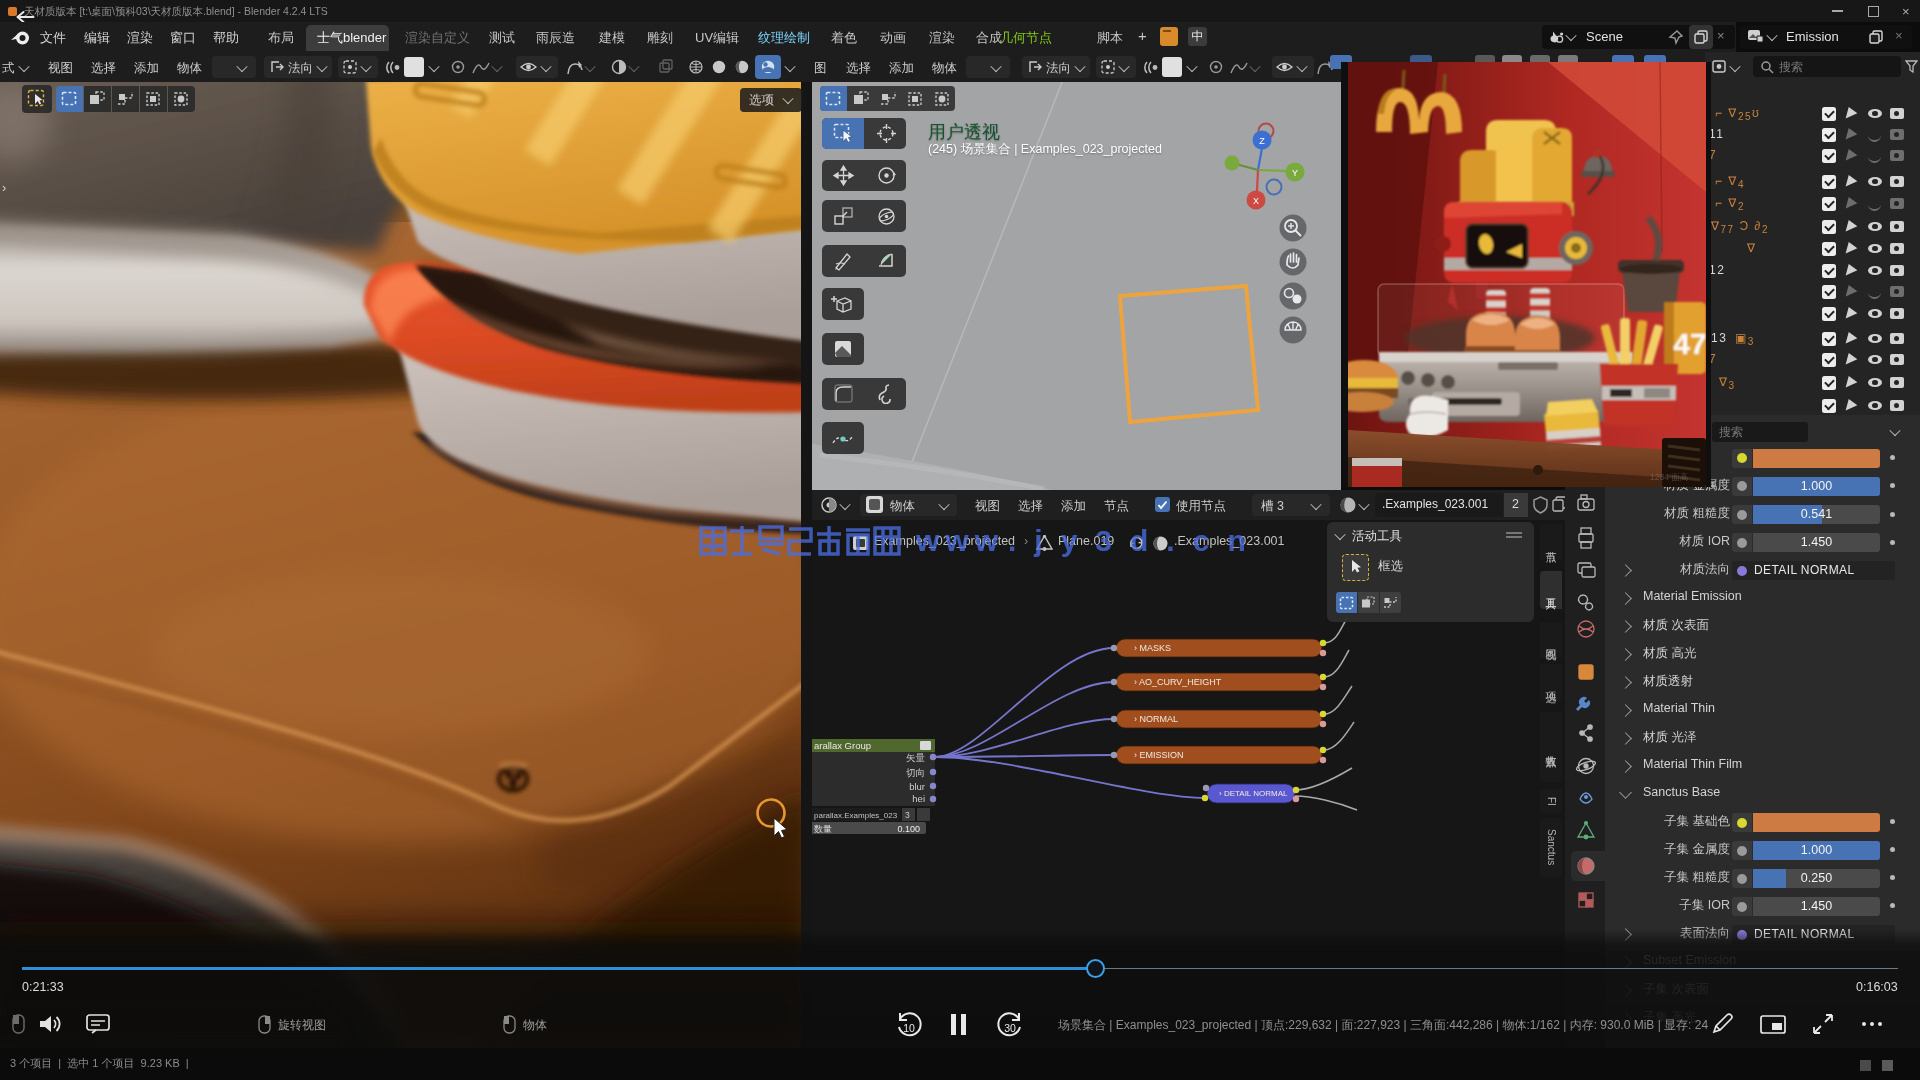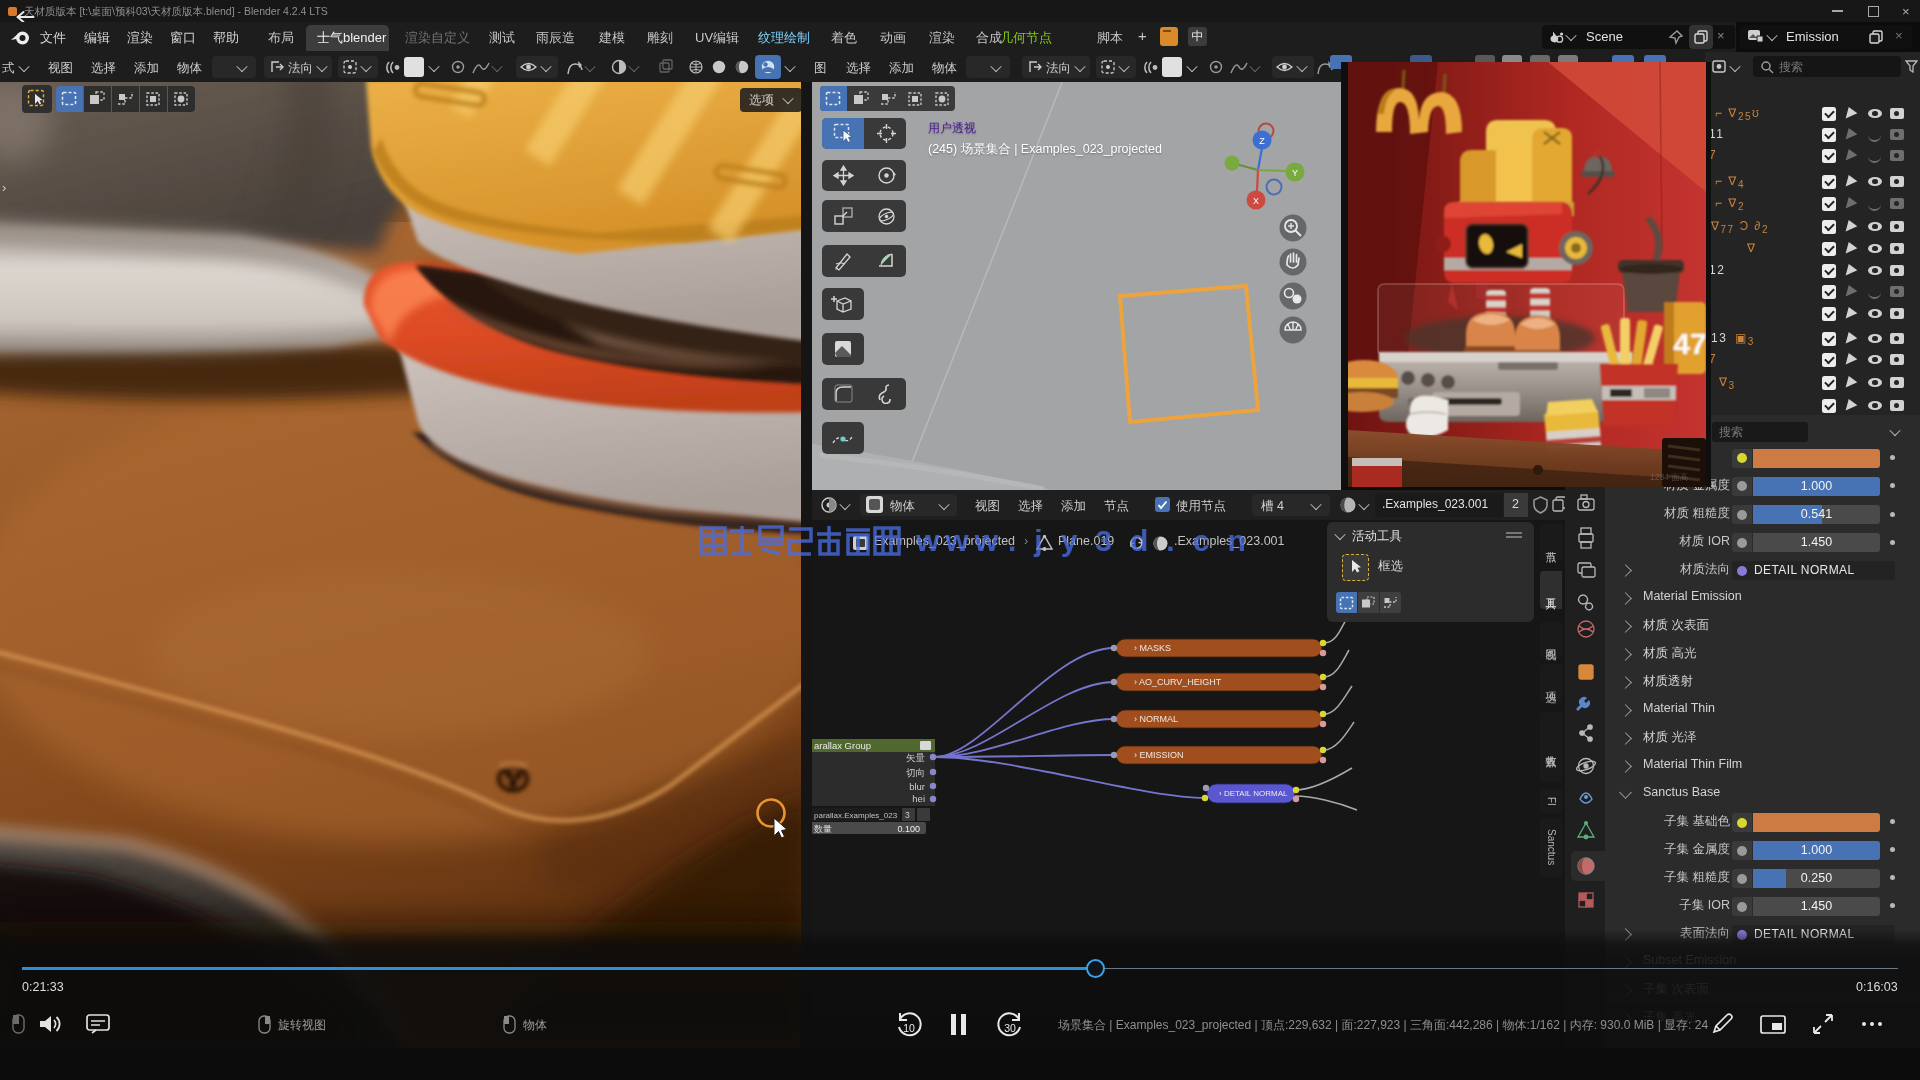--- a/index.html
+++ b/index.html
@@ -273,21 +273,21 @@
       </svg>
 <svg class="abs" style="left:95px;top:9px" width="17" height="16" viewBox="0 0 17 16">
         <rect x="2" y="2" width="12" height="12" fill="none" stroke="#c8c8c8" stroke-width="1.4" stroke-dasharray="2.5 1.8"></rect>
         <rect x="5" y="5" width="6" height="6" fill="#c8c8c8"></rect>
       </svg>
 <svg class="abs" style="left:122px;top:9px" width="17" height="16" viewBox="0 0 17 16">
         <rect x="2" y="2" width="12" height="12" fill="none" stroke="#c8c8c8" stroke-width="1.4" stroke-dasharray="2.5 1.8"></rect>
         <circle cx="8" cy="8" r="3.4" fill="#c8c8c8"></circle>
       </svg>
 
-<div class="abs" style="left:116px;top:38px;color:#4c1d95;font-size:12px;text-shadow:0 1px 2px #00000055">用户透视</div>
+<div class="abs" style="left:116px;top:38px;color:#14532d;font-size:18px;text-shadow:0 1px 2px #00000055">用户透视</div>
 <div class="abs" style="left:116px;top:59px;color:#fff;font-size:12.5px;text-shadow:0 1px 2px #00000055">(245) 场景集合 | Examples_023_projected</div>
 
 <div id="mvtools">
   <div class="abs" style="left:10px;top:36px;width:84px;height:31px;background:#2d2d2de6;border-radius:5px"></div>
   <div class="abs" style="left:10px;top:36px;width:42px;height:31px;background:#4772b3;border-radius:5px 0 0 5px"></div>
   <svg class="abs" style="left:21px;top:41px" width="21" height="21" viewBox="0 0 21 21">
           <rect x="1.5" y="1.5" width="14" height="13" rx="1" fill="none" stroke="#dbe7f4" stroke-width="1.5" stroke-dasharray="3 2"></rect>
           <path d="M10 7 L10 19 L13 15.5 L15 19.5 L17.5 18 L15.5 14.5 L19 14 Z" fill="#f2f6fa" stroke="#345580" stroke-width="0.8"></path>
         </svg>
   <svg class="abs" style="left:64px;top:41px" width="21" height="21" viewBox="0 0 21 21">
@@ -533,21 +533,21 @@
   <div class="abs" style="left:163px;top:8px">视图</div>
   <div class="abs" style="left:206px;top:8px">选择</div>
   <div class="abs" style="left:249px;top:8px">添加</div>
   <div class="abs" style="left:292px;top:8px">节点</div>
   <div class="abs" style="left:343px;top:7px;width:15px;height:15px;background:#4772b3;border-radius:3px"></div>
   <svg class="abs" style="left:345px;top:10px" width="11" height="10" viewBox="0 0 11 10">
         <path d="M1.5 5 L4 8 L9.5 1.5" stroke="#fff" stroke-width="1.8" fill="none"></path>
       </svg>
   <div class="abs" style="left:364px;top:8px">使用节点</div>
   <div class="abs" style="left:440px;top:4px;width:78px;height:22px;background:#282828;border-radius:4px"></div>
-  <div class="abs" style="left:449px;top:8px">槽 4</div>
+  <div class="abs" style="left:449px;top:8px">槽 3</div>
   <span class="chev abs" style="left:500px;top:12px"></span>
   <svg class="abs" style="left:527px;top:6px" width="18" height="18" viewBox="0 0 18 18">
         <circle cx="9" cy="9" r="7.5" fill="#b5b5b5"></circle>
         <path d="M9 1.5 A7.5 7.5 0 0 0 9 16.5 A3.75 7.5 0 0 1 9 1.5" fill="#4a4a4a"></path>
       </svg>
   <span class="chev abs" style="left:548px;top:12px"></span>
   <div class="abs" style="left:563px;top:3px;width:128px;height:24px;background:#1a1a1a;border-radius:4px 0 0 4px"></div>
   <div class="abs" style="left:570px;top:7px;color:#e2e2e2;font-size:12px">.Examples_023.001</div>
   <div class="abs" style="left:692px;top:3px;width:24px;height:24px;background:#3a3a3a"></div>
   <div class="abs" style="left:700px;top:7px;color:#ddd">2</div>
@@ -1230,13 +1230,18 @@
   <svg class="abs" style="left:1760px;top:85px" width="26" height="19" viewBox="0 0 26 19">
         <rect x="1" y="1" width="24" height="17" rx="2" fill="none" stroke="#e8e8e8" stroke-width="1.7"></rect>
         <rect x="12" y="8" width="10" height="7" fill="#e8e8e8"></rect>
       </svg>
   <svg class="abs" style="left:1812px;top:83px" width="22" height="22" viewBox="0 0 22 22">
         <path d="M13 9 L20 2 M20 2 L20 8 M20 2 L14 2 M9 13 L2 20 M2 20 L2 14 M2 20 L8 20" stroke="#e8e8e8" stroke-width="1.8" fill="none"></path>
       </svg>
   <div class="abs" style="left:1862px;top:92px;width:4px;height:4px;border-radius:50%;background:#e8e8e8;box-shadow:8px 0 0 #e8e8e8,16px 0 0 #e8e8e8"></div>
 </div>
 
+<div class="abs" id="bottomstrip" style="left:0;top:1048px;width:1920px;height:32px;background:#0b0b0b">
+  <div class="abs" style="left:10px;top:8px;color:#8c8c8c;font-size:11px">3 个项目&nbsp;&nbsp;|&nbsp;&nbsp;选中 1 个项目&nbsp;&nbsp;9.23 KB&nbsp;&nbsp;|</div>
+  <div class="abs" style="left:1860px;top:12px;width:11px;height:11px;background:#4a4a4a"></div>
+  <div class="abs" style="left:1882px;top:12px;width:11px;height:11px;background:#5a5a5a"></div>
+</div>
 
 </div>
 </body></html>

